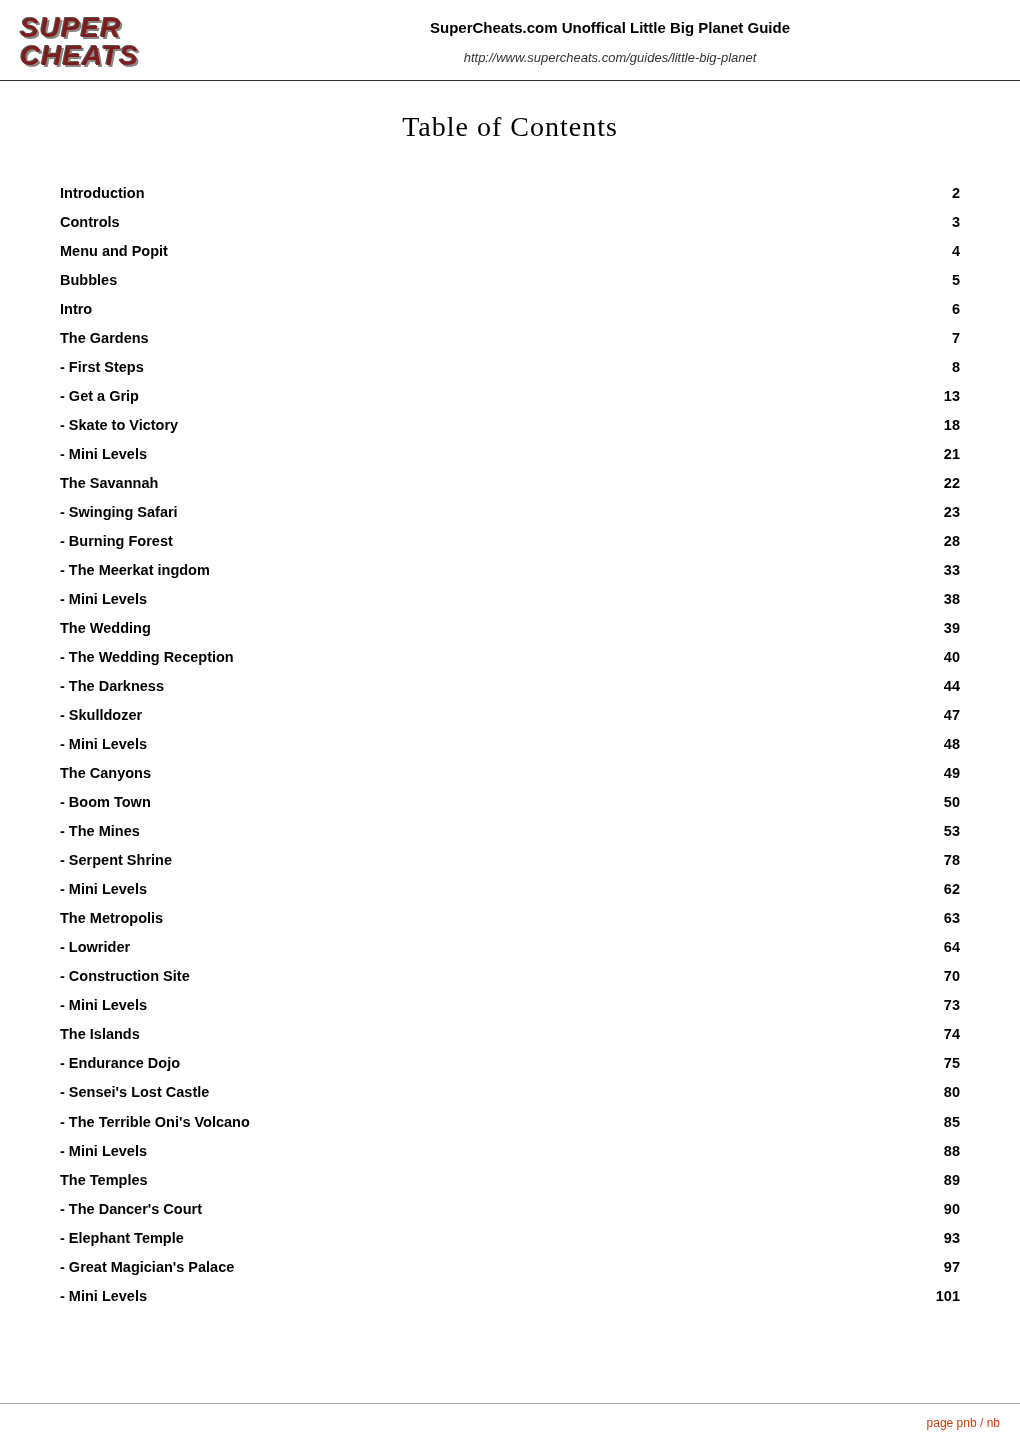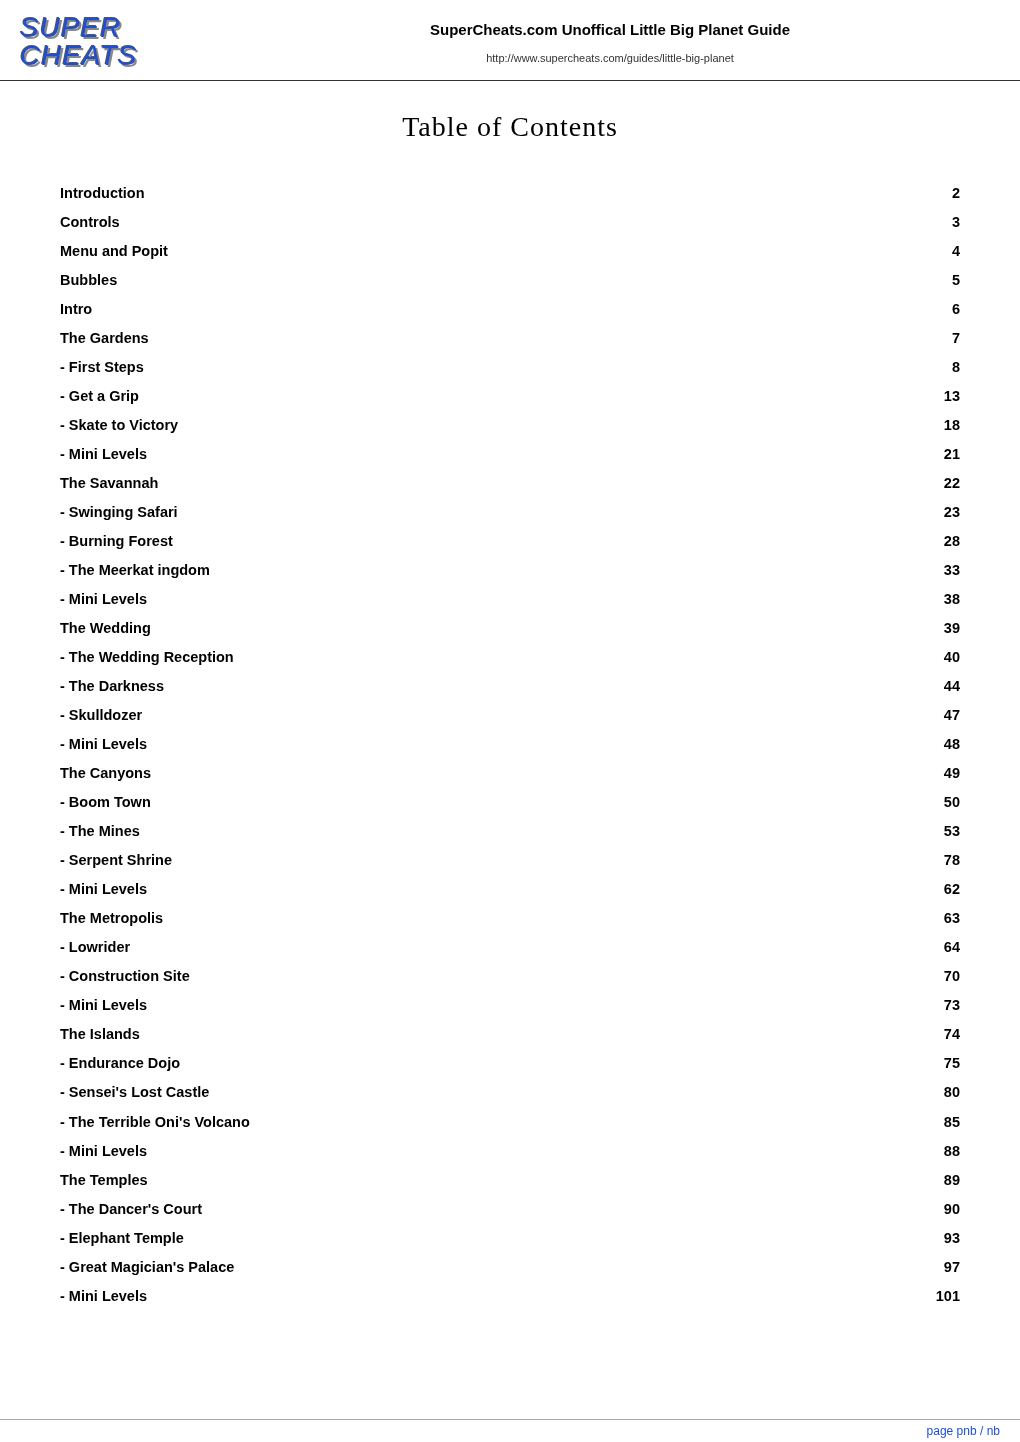--- a/index.html
+++ b/index.html
@@ -17,40 +17,41 @@
       align-items: center;
       padding: 14px 20px 10px 20px;
       border-bottom: 1.5px solid #333;
     }
     .logo-area {
       width: 200px;
       flex-shrink: 0;
     }
     .logo-text {
       font-size: 28px;
-      font-weight: 400;
+      font-weight: 700;
       font-style: italic;
       font-family: Impact, Arial Black, sans-serif;
-      color: #1d4ed8;
+      color: #7f1d1d;
       letter-spacing: 1px;
       text-shadow: 2px 2px 0 #888, -1px -1px 0 #555;
       line-height: 1;
     }
     .header-right {
       flex: 1;
       text-align: center;
     }
     .header-title {
       font-weight: bold;
       font-size: 15px;
       margin-bottom: 14px;
     }
     .header-url {
-      font-size: 11px;
+      font-size: 13px;
       color: #333;
+      font-style: italic;
     }
     .header-note {
       font-size: 12px;
       color: #333;
     }
 
     
     .main {
       padding: 30px 60px 60px 60px;
     }
@@ -89,24 +90,24 @@
       font-weight: bold;
     }
 
     
     .footer {
       position: absolute;
       bottom: 0;
       left: 0;
       right: 0;
       border-top: 1px solid #aaa;
-      padding: 4px 20px;
+      padding: 12px 20px;
       text-align: right;
       font-size: 12px;
-      color: #1d4ed8;
+      color: #c2410c;
     }
   </style>
 </head>
 <body>
 
 <div class="header">
   <div class="logo-area">
     <div class="logo-text">SUPER CHEATS</div>
   </div>
   <div class="header-right">

